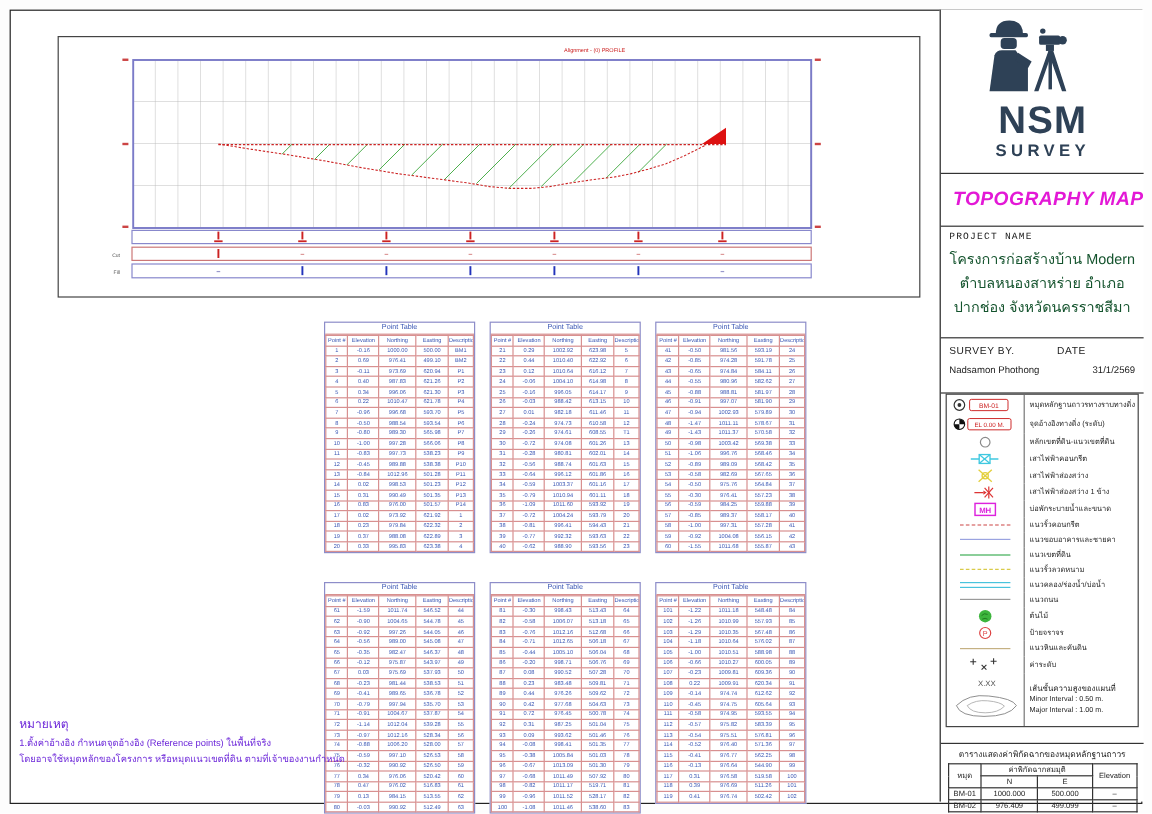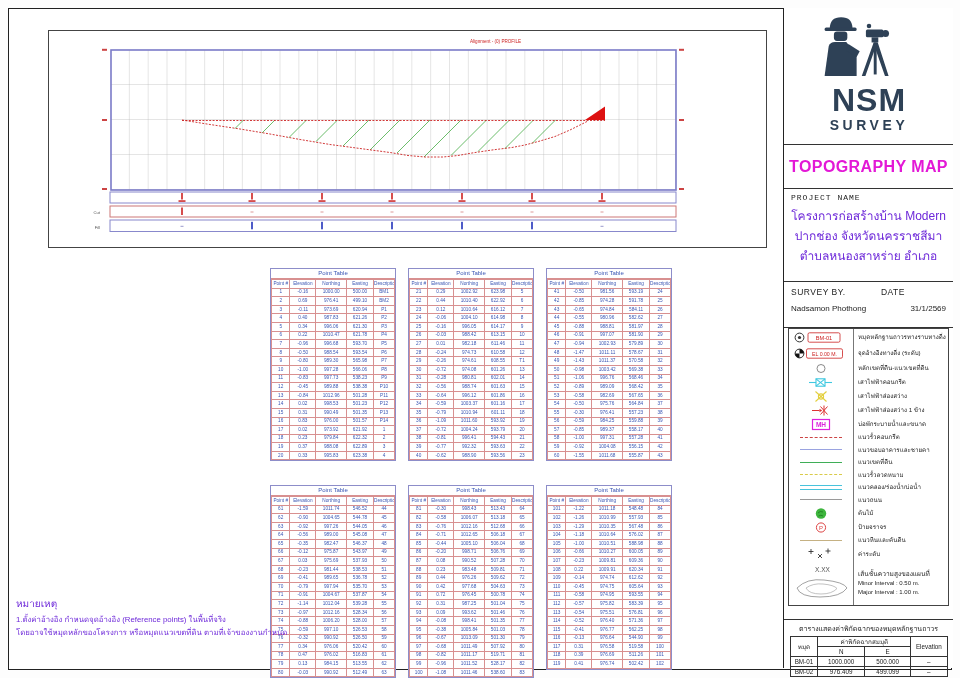--- a/index.html
+++ b/index.html
@@ -19,25 +19,25 @@
     text-align:center;padding:0.8px 0;overflow:hidden;white-space:nowrap;}
   .ptable col.c0{width:15%}.ptable col.c1{width:21%}.ptable col.c2{width:25%}.ptable col.c3{width:22%}.ptable col.c4{width:17%}
   
   .notes{position:absolute;left:16px;top:596px;width:258px;color:#6d28d9;}
   .notes .nt-title{font-size:10px;margin-bottom:2px;}
   .notes .nt-line{font-size:7.8px;line-height:13px;white-space:nowrap;}
   
   .rpanel{position:absolute;left:783px;top:8px;width:169px;height:660px;border-left:1.5px solid #222;background:#fff;}
   .sec{border-bottom:1.2px solid #333;box-sizing:border-box;}
   .sec-logo{height:137px;display:flex;align-items:center;justify-content:center;}
-  .sec-title{height:44px;display:flex;align-items:center;justify-content:center;}
+  .sec-title{height:44px;display:flex;align-items:center;justify-content:flex-end;font-style:italic;}
   .map-title{color:#e318d6;font-weight:bold;font-size:16px;letter-spacing:0.4px;}
   .sec-project{height:93px;padding:4px 7px;box-sizing:border-box;}
   .prj-label{font-size:8px;color:#222;letter-spacing:1px;margin-bottom:4px;font-family:Liberation Mono, monospace;}
-  .prj-line{color:#6d28d9;font-size:12px;line-height:20px;text-align:center;white-space:nowrap;}
+  .prj-line{color:#14532d;font-size:12px;line-height:20px;text-align:center;white-space:nowrap;}
   .sec-survey{height:46px;padding:5px 7px;box-sizing:border-box;}
   .sv-row{display:flex;font-size:8.5px;letter-spacing:0.5px;margin-bottom:7px;}
   .sv-row .sv-left{width:58%;}
   .sv-row.vals{font-size:8px;letter-spacing:0;justify-content:space-between;}
   
   .sec-legend{height:292px;padding:0 4px;box-sizing:border-box;}
   .lg-box{border:1px solid #444;}
   .lg-head{display:flex;border-bottom:1px solid #444;height:16px;}
   .lg-head div{display:flex;align-items:center;justify-content:center;font-size:8px;}
   .lg-h-sym{width:64px;border-right:1px solid #444;}
@@ -1152,22 +1152,22 @@
     </svg>
   </div>
 
   <div class="sec sec-title">
     <span class="map-title">TOPOGRAPHY MAP</span>
   </div>
 
   <div class="sec sec-project">
     <div class="prj-label">PROJECT NAME</div>
     <div class="prj-line">โครงการก่อสร้างบ้าน Modern</div>
+    <div class="prj-line">ตำบลหนองสาหร่าย อำเภอ</div>
     <div class="prj-line">ปากช่อง จังหวัดนครราชสีมา</div>
-    <div class="prj-line">ตำบลหนองสาหร่าย อำเภอ</div>
   </div>
 
   <div class="sec sec-survey">
     <div class="sv-row">
       <span class="sv-left">SURVEY BY.</span>
       <span>DATE</span>
     </div>
     <div class="sv-row vals">
       <span class="sv-left">Nadsamon Phothong</span>
       <span>31/1/2569</span>

